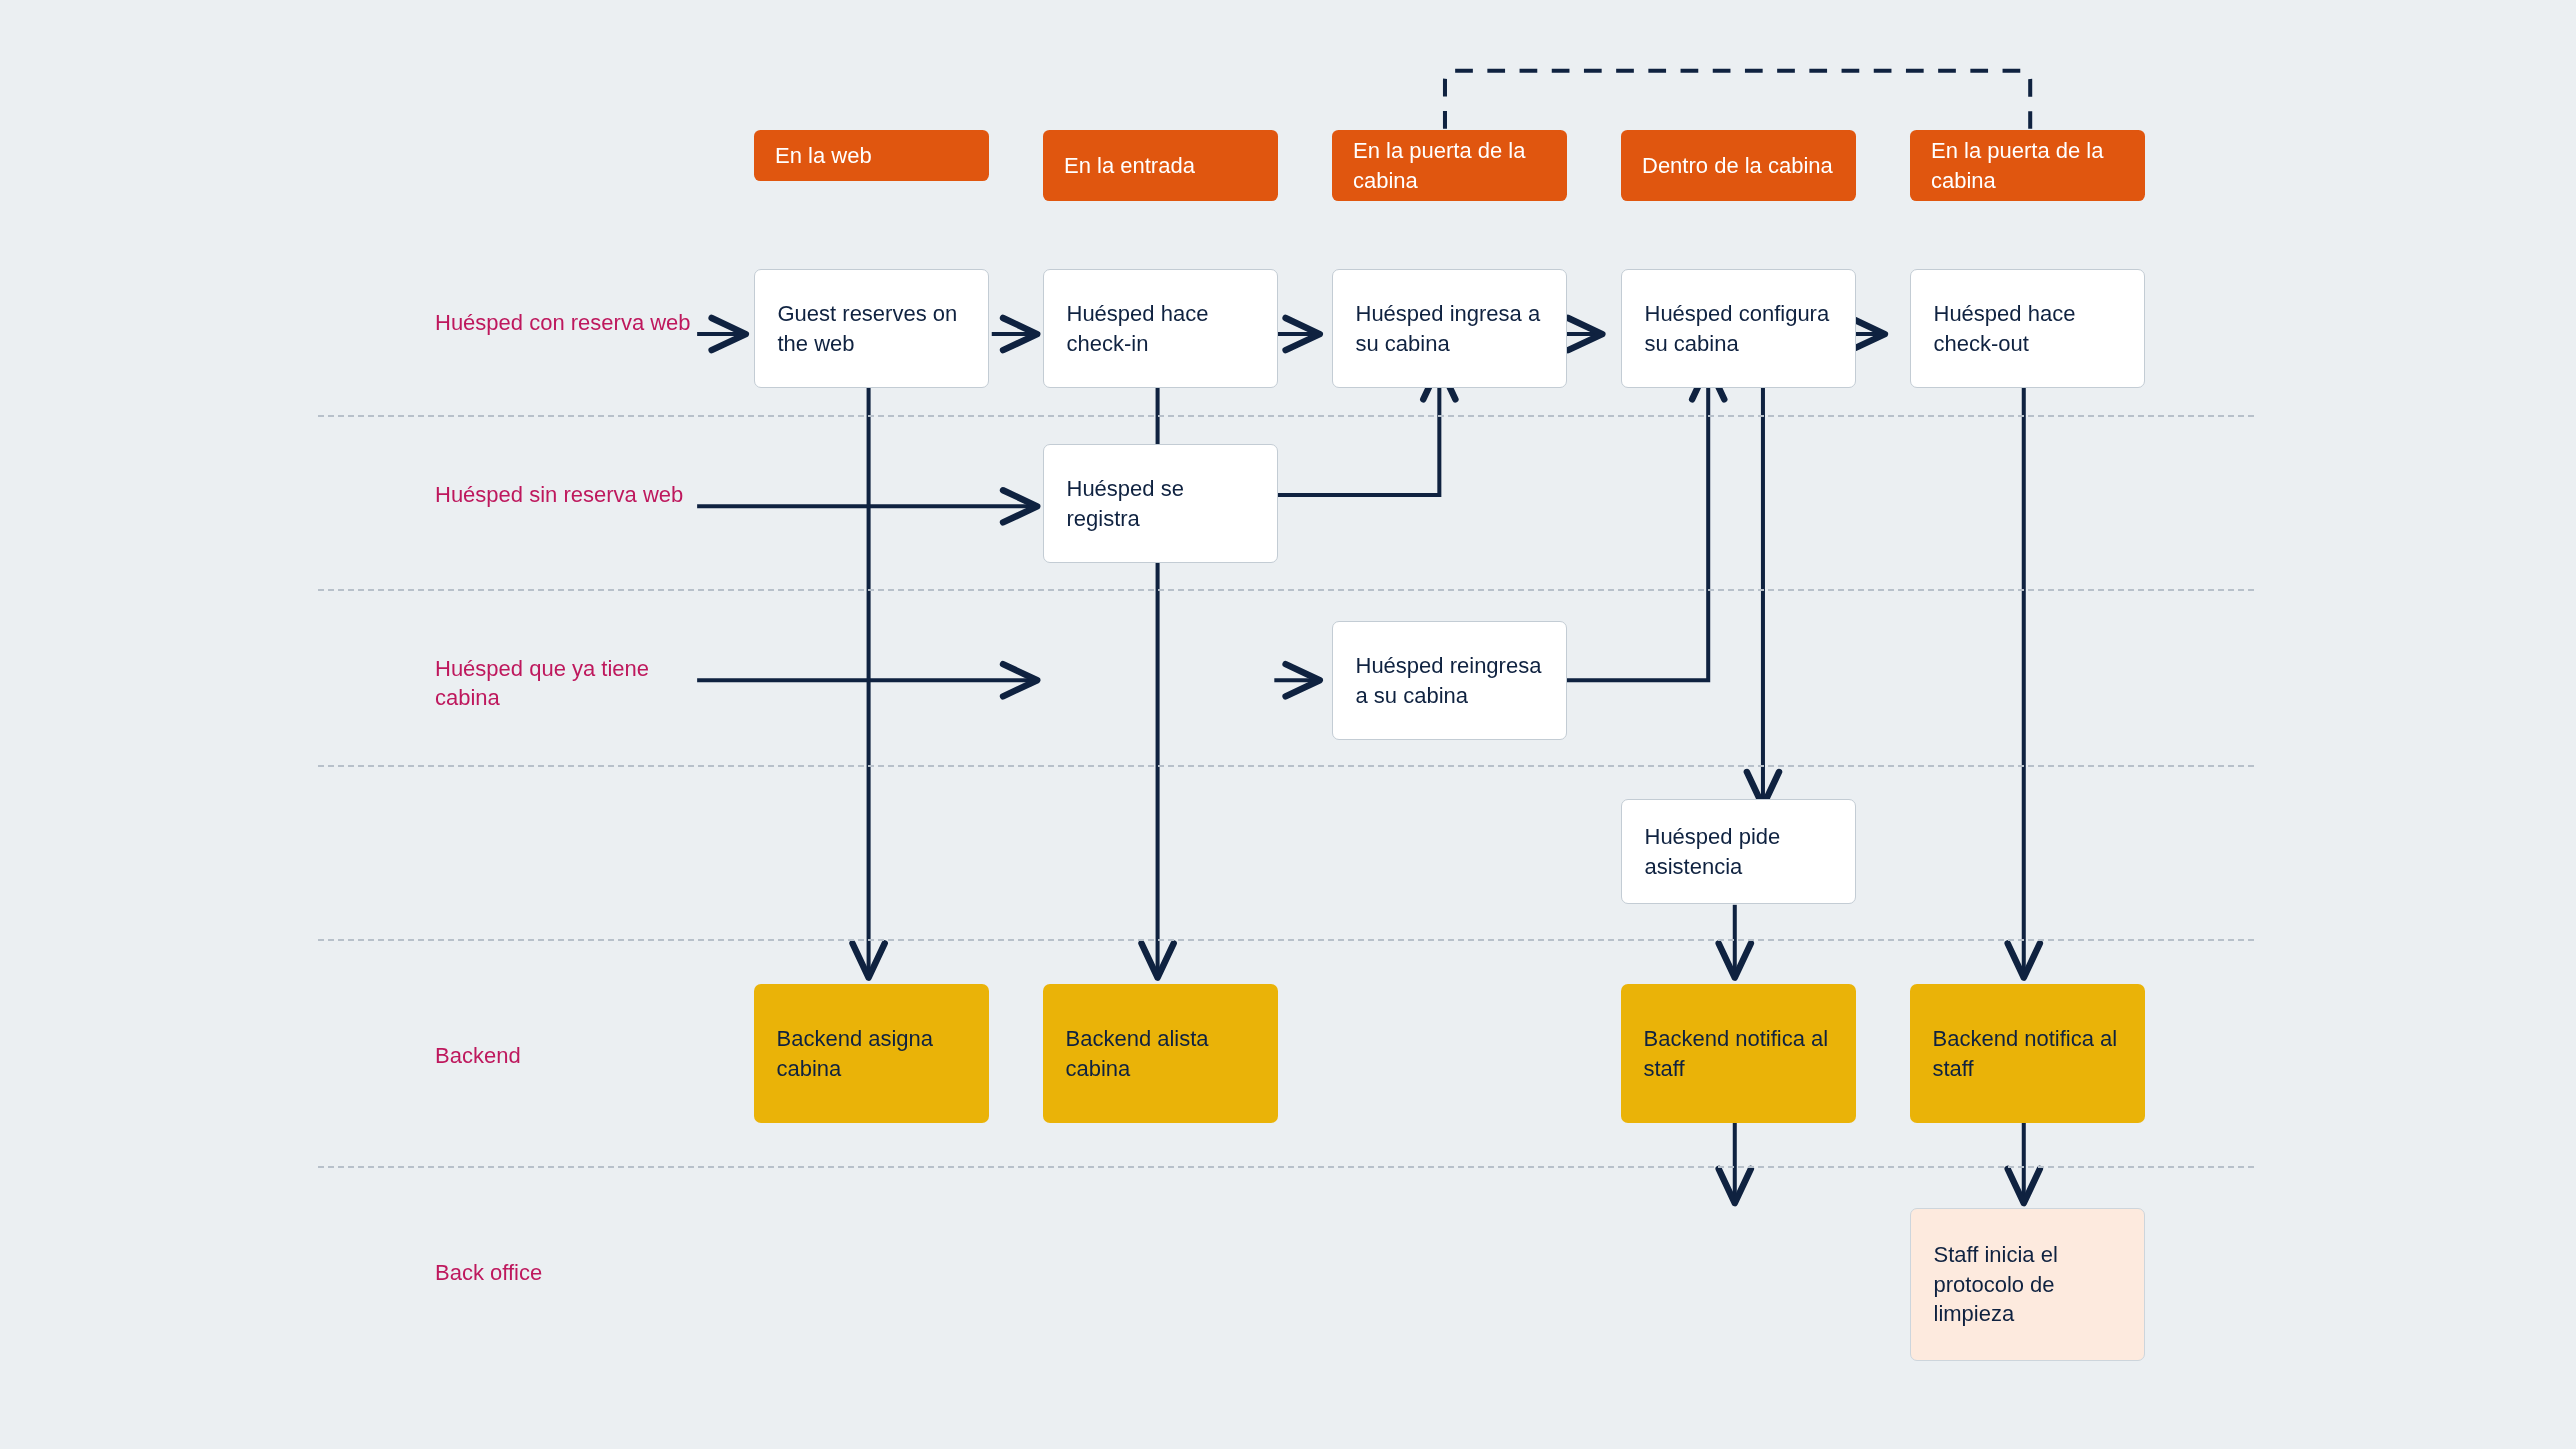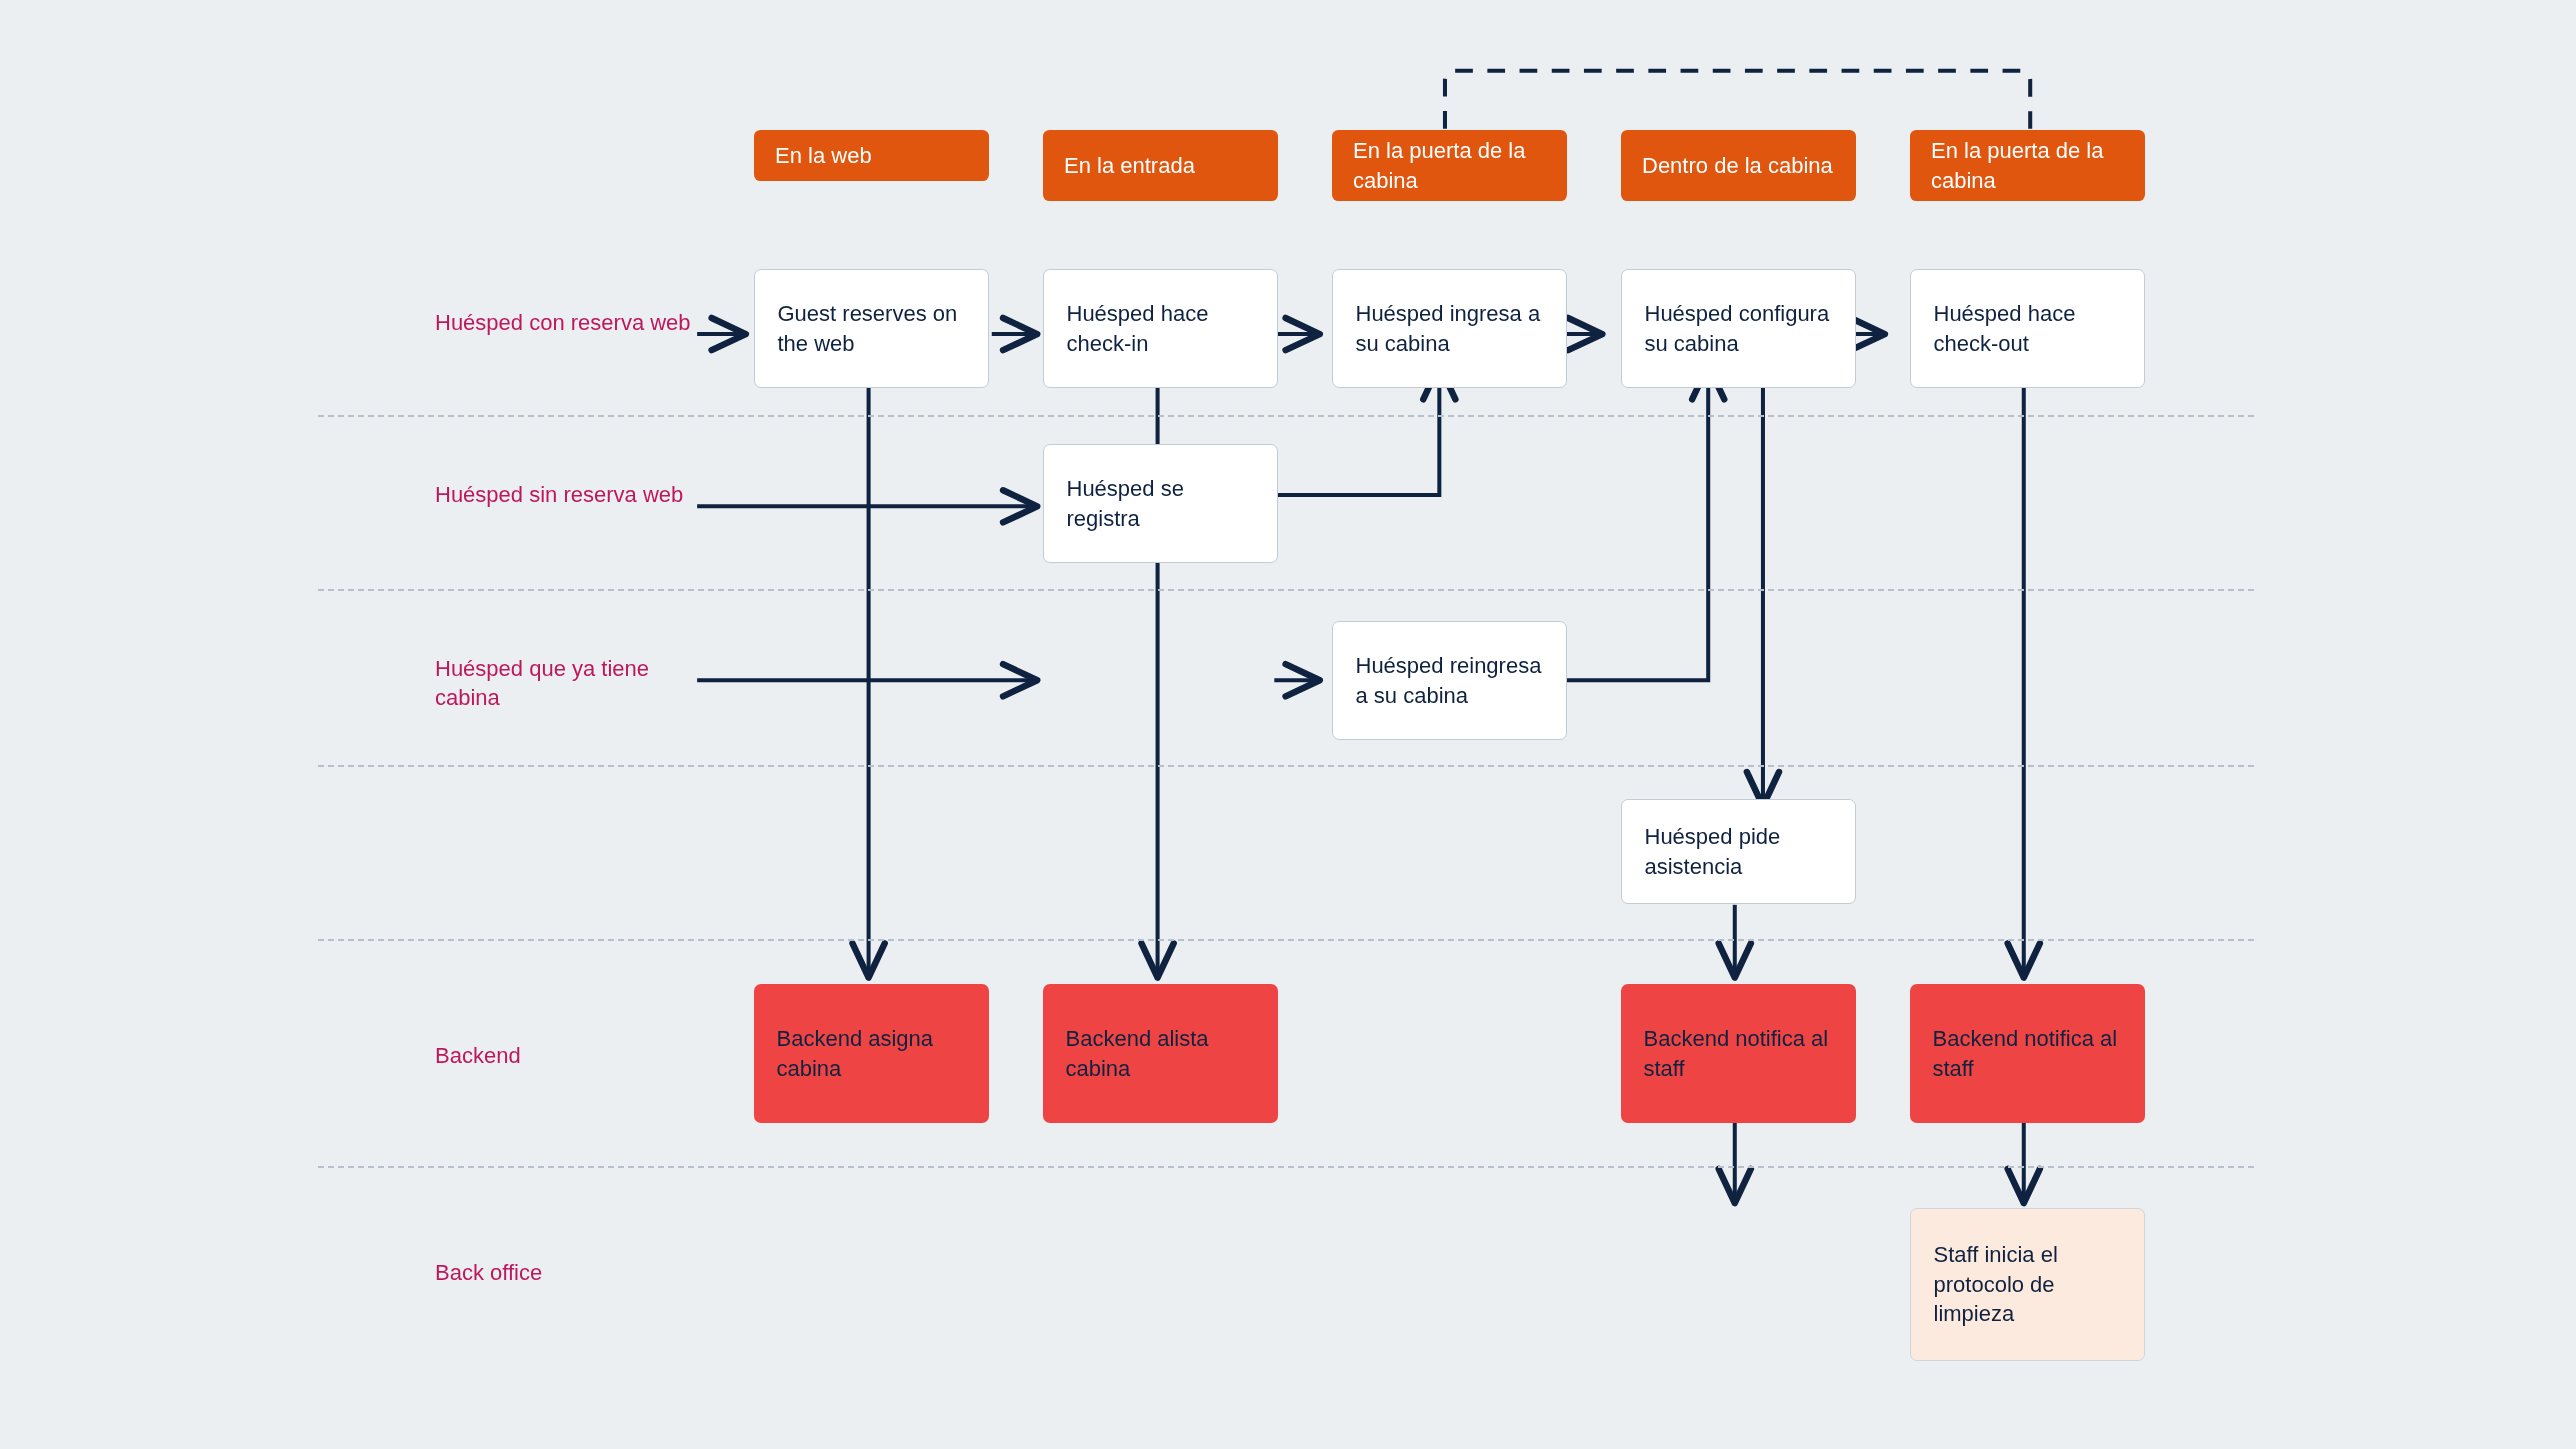--- a/index.html
+++ b/index.html
@@ -30,21 +30,21 @@
     position:absolute;
     box-sizing:border-box;
     border-radius:7px;
     font-size:22px;
     line-height:1.34;
     padding:0 22.5px;
     display:flex;align-items:center;
     z-index:3;
   }
   .node.white{background:#ffffff;border:0.8px solid #c3ccd4;}
-  .node.gray{background:#ef4444;border:none;}
+  .node.gray{background:#eab308;border:none;}
   .node.peach{background:#fdeade;border:0.8px solid #cdd5dc;}
 
   .rowlabel{
     position:absolute;
     font-size:22px;
     line-height:1.34;
     color:#be185d;
     z-index:3;
     width:266px;
   }

